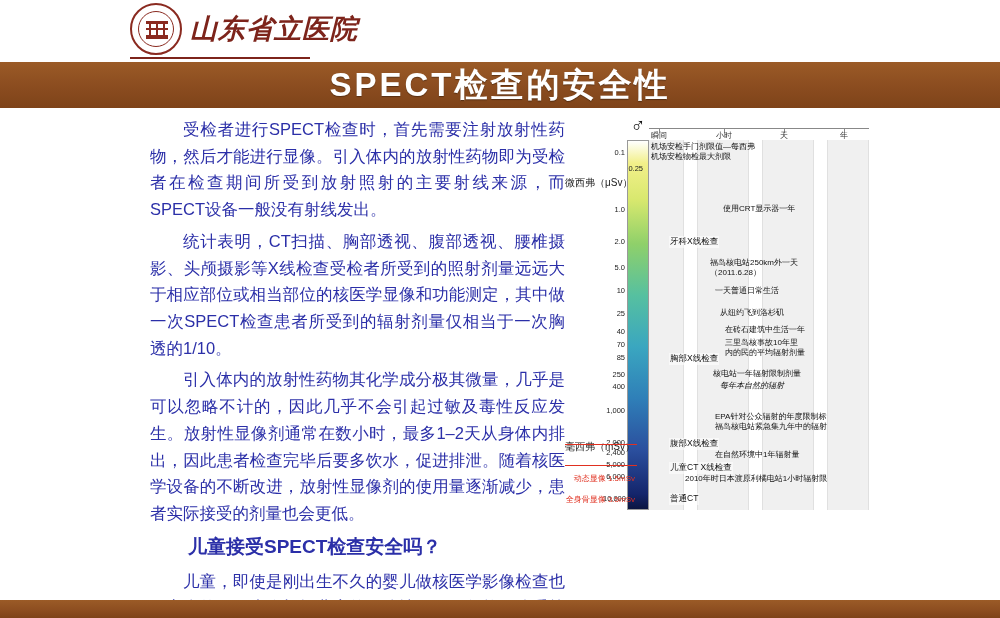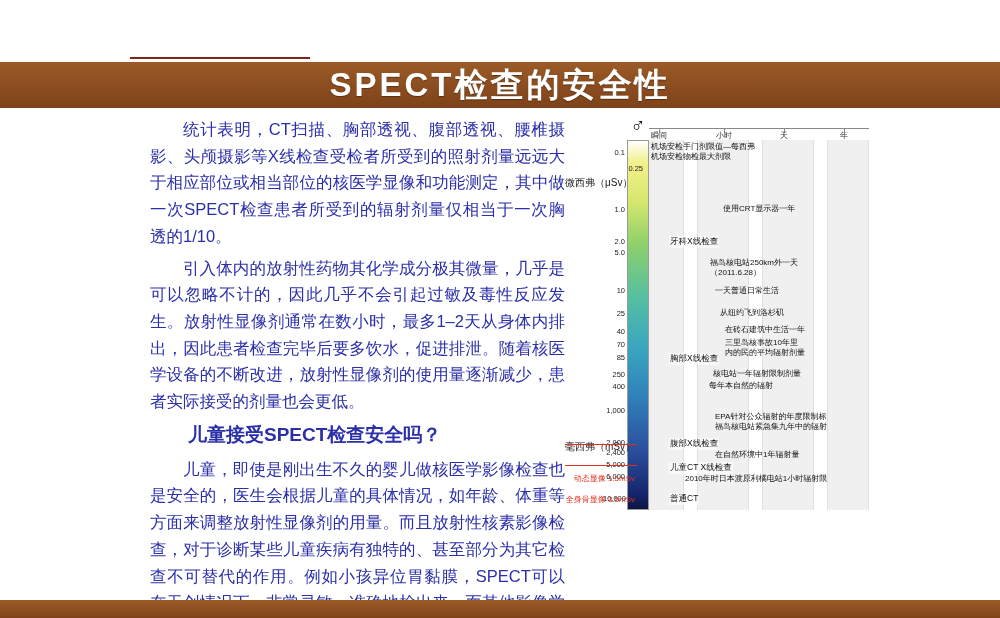--- a/index.html
+++ b/index.html
@@ -272,28 +272,33 @@
     text-align: right;
     margin-top: 36px;
   }
 </style>
 </head>
 <body>
 
 <div class="page">
 
   <div class="logo-bar">
+    <div class="logo-wrap">
+      <div class="logo-seal"></div>
+      <div class="logo-text">山东省立医院</div>
+    </div>
     <div class="logo-rule"></div>
   </div>
 
   <div class="title-band">
     <div class="title">SPECT检查的安全性</div>
   </div>
 
   <div class="text-col">
+    <p>受检者进行SPECT检查时，首先需要注射放射性药物，然后才能进行显像。引入体内的放射性药物即为受检者在检查期间所受到放射照射的主要射线来源，而SPECT设备一般没有射线发出。</p>
     <p>统计表明，CT扫描、胸部透视、腹部透视、腰椎摄影、头颅摄影等X线检查受检者所受到的照射剂量远远大于相应部位或相当部位的核医学显像和功能测定，其中做一次SPECT检查患者所受到的辐射剂量仅相当于一次胸透的1/10。</p>
     <p>引入体内的放射性药物其化学成分极其微量，几乎是可以忽略不计的，因此几乎不会引起过敏及毒性反应发生。放射性显像剂通常在数小时，最多1–2天从身体内排出，因此患者检查完毕后要多饮水，促进排泄。随着核医学设备的不断改进，放射性显像剂的使用量逐渐减少，患者实际接受的剂量也会更低。</p>
     <p class="subhead">儿童接受SPECT检查安全吗？</p>
     <p>儿童，即使是刚出生不久的婴儿做核医学影像检查也是安全的，医生会根据儿童的具体情况，如年龄、体重等方面来调整放射性显像剂的用量。而且放射性核素影像检查，对于诊断某些儿童疾病有独特的、甚至部分为其它检查不可替代的作用。例如小孩异位胃黏膜，SPECT可以在无创情况下，非常灵敏、准确地检出来，而其他影像学则没办法显示</p>
   </div>
 
   <div class="chart">
 
     <div class="chart-bg-bands">
       <div class="band" style="left:0px;width:55px;"></div>
@@ -317,21 +322,21 @@
 
     <div class="scale-col"></div>
 
     <div class="unit-label unit-usv">微西弗（μSv）</div>
     <div class="unit-label unit-msv">毫西弗（mSv）</div>
 
     <div class="tick-label" style="top:36px;">0.1</div>
     <div class="tick-label" style="top:52px;margin-left:18px;">0.25</div>
     <div class="tick-label" style="top:93px;">1.0</div>
     <div class="tick-label" style="top:125px;">2.0</div>
-    <div class="tick-label" style="top:136px;">5.0</div>
+    <div class="tick-label" style="top:151px;">5.0</div>
     <div class="tick-label" style="top:174px;">10</div>
     <div class="tick-label" style="top:197px;">25</div>
     <div class="tick-label" style="top:215px;">40</div>
     <div class="tick-label" style="top:228px;">70</div>
     <div class="tick-label" style="top:241px;">85</div>
     <div class="tick-label" style="top:258px;">250</div>
     <div class="tick-label" style="top:270px;">400</div>
 
     <div class="tick-label" style="top:294px;">1,000</div>
     <div class="tick-label" style="top:326px;">2,000</div>
@@ -346,21 +351,21 @@
     <div class="exam-box" style="top:124px; left:104px;">牙科X线检查</div>
     <div class="marker" style="top:146px; left:145px; white-space:pre-line;">福岛核电站250km外一天
 （2011.6.28）</div>
     <div class="marker" style="top:174px; left:150px;">一天普通日常生活</div>
     <div class="marker" style="top:196px; left:155px;">从纽约飞到洛杉矶</div>
     <div class="marker" style="top:213px; left:160px;">在砖石建筑中生活一年</div>
     <div class="marker" style="top:226px; left:160px; white-space:pre-line;">三里岛核事故10年里
 内的民的平均辐射剂量</div>
     <div class="exam-box" style="top:241px; left:104px;">胸部X线检查</div>
     <div class="marker" style="top:257px; left:148px;">核电站一年辐射限制剂量</div>
-    <div class="marker" style="top:269px; left:144px;">每年本自然的辐射</div>
+    <div class="marker" style="top:269px; left:155px;font-style:italic;">每年本自然的辐射</div>
     <div class="marker" style="top:300px; left:150px; white-space:pre-line;">EPA针对公众辐射的年度限制标
 福岛核电站紧急集九年中的辐射</div>
     <div class="exam-box" style="top:326px; left:104px;">腹部X线检查</div>
     <div class="marker" style="top:338px; left:150px;">在自然环境中1年辐射量</div>
     <div class="exam-box" style="top:350px; left:104px;">儿童CT X线检查</div>
     <div class="marker" style="top:362px; left:120px;">2010年时日本渡原利橘电站1小时辐射限</div>
     <div class="exam-box" style="top:381px; left:104px;">普通CT</div>
 
     <div class="redline" style="left:0px; top:332px; width:72px;"></div>
     <div class="red-label" style="left:-60px; top:325px; width:130px;">动态显像 1.5mSv</div>

